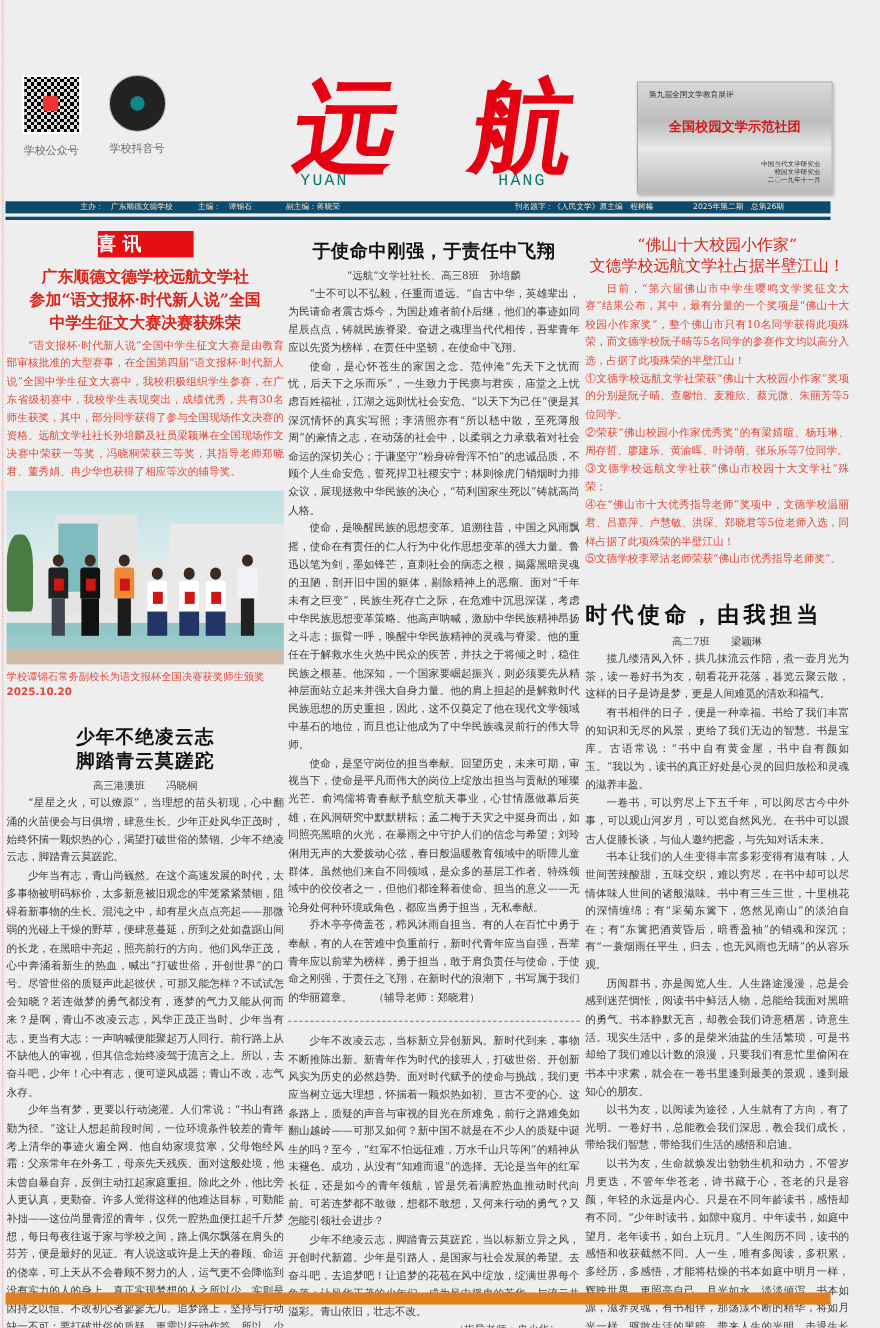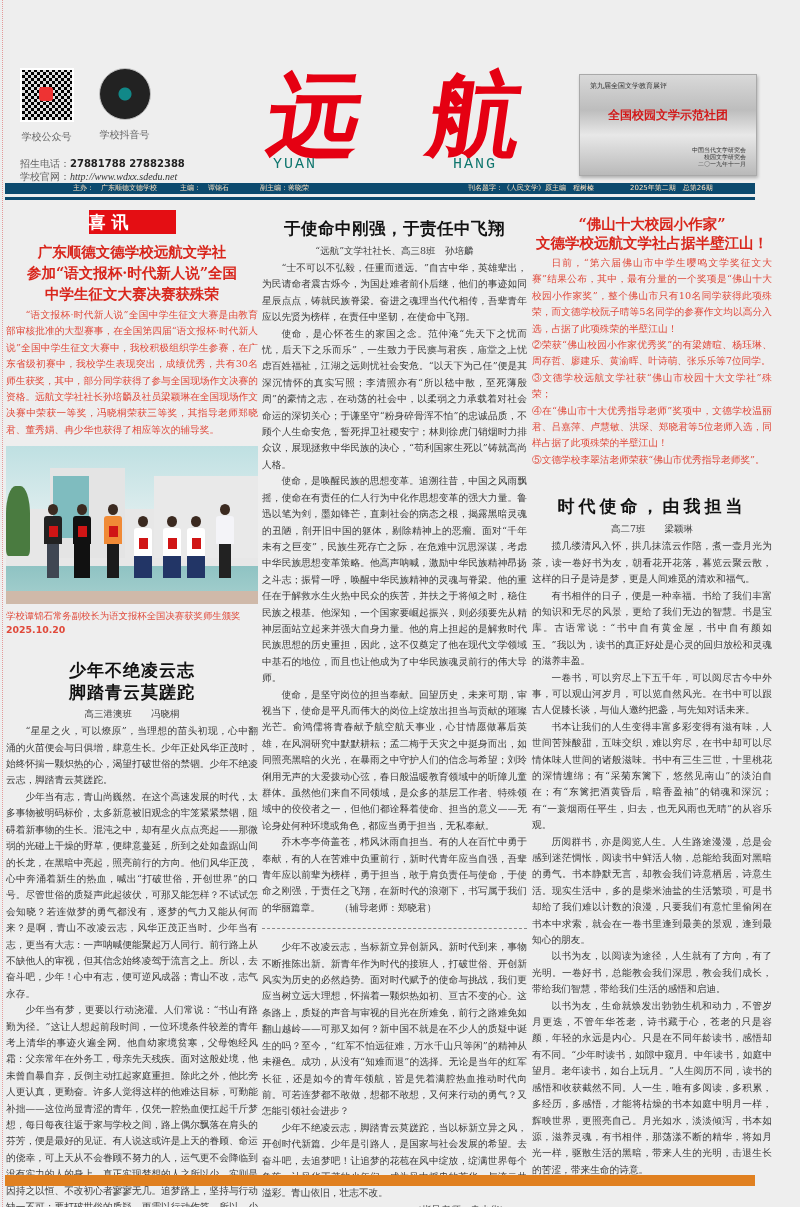--- a/index.html
+++ b/index.html
@@ -74,46 +74,42 @@
   .person .legs { width:12px; height:34px; margin:0 auto; }
   .person .cert { position:absolute; left:5px; top:22px; width:9px; height:11px; background:#d01515; }
   .caption { color:#e0493a; font-size:9.4px; line-height:14px; margin-top:5px; }
   .h-black-sans { font-family:"DejaVu Sans",sans-serif; font-weight:900; text-align:center; font-size:17px; line-height:22px; color:#111; margin-top:22px; letter-spacing:1px; }
   .byline { text-align:center; font-size:9.5px; color:#444; margin:5px 0 2px; }
 
   .h-black { font-weight:bold; color:#111; text-align:center; font-size:16.5px; line-height:22px; margin-top:14px; letter-spacing:0.5px; }
   .dash { border-top:1px dashed #888; margin:12px 0 10px; }
   .teacher { text-align:right; font-size:9.7px; line-height:16px; color:#444; padding-right:18px; }
 
-  .h-red2 { color:#d9261c; font-weight:bold; text-align:center; font-size:14.5px; line-height:19px; }
-  .h-brush { font-weight:bold; color:#111; text-align:center; font-size:17px; margin-top:27px; letter-spacing:4px; font-family:Liberation Serif, serif; }
+  .h-red2 { color:#d9261c; font-weight:normal; text-align:center; font-size:14.5px; line-height:19px; }
+  .h-brush { font-weight:bold; color:#111; text-align:left; font-size:20px; margin-top:27px; letter-spacing:4px; font-family:Liberation Serif, serif; }
 </style>
 </head>
 <body>
 
 <div class="page">
   <div class="left-rule"></div>
 
   <div class="qr-row">
     <div class="qr-box">
       <div class="qr">
           <div class="dot"></div>
         </div>
       <div class="qr-label">学校公众号</div>
     </div>
     <div class="qr-box">
       <div class="qr round"></div>
       <div class="qr-label">学校抖音号</div>
     </div>
   </div>
 
-  <div class="contact">
-    <div><span>招生电话：</span><b>27881788 27882388</b></div>
-    <div><span>学校官网：</span><i>http://www.wdxx.sdedu.net</i></div>
-  </div>
 
   <div class="logo">
     <span class="char c1">远</span>
     <span class="char c2">航</span>
     <span class="py p1">YUAN</span>
     <span class="py p2">HANG</span>
   </div>
 
   <div class="plaque">
     <div class="t1">第九届全国文学教育展评</div>
@@ -228,20 +224,21 @@
     <div class="teacher">（指导老师：冉少华）</div>
   </div>
 
   <div class="col col-r">
     <div class="h-red2" style="margin-top:10px">
       <div>“佛山十大校园小作家”</div>
       <div>文德学校远航文学社占据半壁江山！</div>
     </div>
     <div class="body red" style="margin-top:3px">
       <p>日前，“第六届佛山市中学生嘤鸣文学奖征文大赛”结果公布，其中，最有分量的一个奖项是“佛山十大校园小作家奖”，整个佛山市只有10名同学获得此项殊荣，而文德学校阮子晴等5名同学的参赛作文均以高分入选，占据了此项殊荣的半壁江山！</p>
+      <p class="noind">①文德学校远航文学社荣获“佛山十大校园小作家”奖项的分别是阮子晴、查馨怡、麦雅欣、蔡元微、朱丽芳等5位同学。</p>
       <p class="noind">②荣获“佛山校园小作家优秀奖”的有梁婧暄、杨珏琳、周存哲、廖建乐、黄渝晖、叶诗萌、张乐乐等7位同学。</p>
       <p class="noind">③文德学校远航文学社获“佛山市校园十大文学社”殊荣；</p>
       <p class="noind">④在“佛山市十大优秀指导老师”奖项中，文德学校温丽君、吕嘉萍、卢慧敏、洪琛、郑晓君等5位老师入选，同样占据了此项殊荣的半壁江山！</p>
       <p class="noind">⑤文德学校李翠沽老师荣获“佛山市优秀指导老师奖”。</p>
     </div>
 
     <div class="h-brush">时代使命，由我担当</div>
     <div class="byline">高二7班　　梁颖琳</div>
     <div class="body">
       <p>揽几缕清风入怀，拱几抹流云作陪，煮一壶月光为茶，读一卷好书为友，朝看花开花落，暮览云聚云散，这样的日子是诗是梦，更是人间难觅的清欢和福气。</p>

